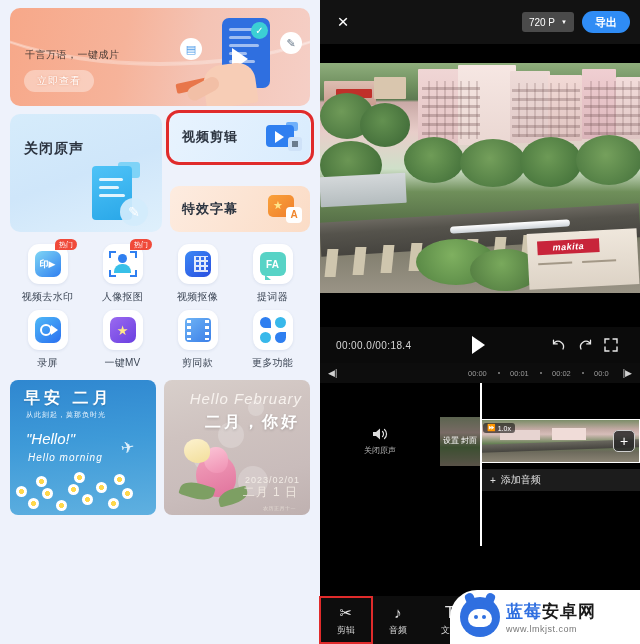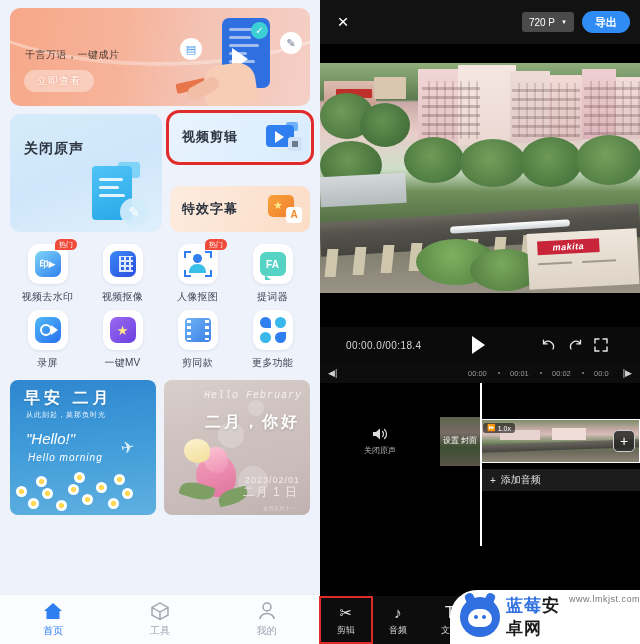--- a/index.html
+++ b/index.html
@@ -139,21 +139,21 @@
   #tpl-1 .h{position:absolute;left:14px;top:8px;color:#fff;font-size:16px;font-weight:bold;letter-spacing:4px;
      text-shadow:0 1px 2px rgba(0,0,0,.18);}
   #tpl-1 .s{position:absolute;left:16px;top:30px;color:#eaf4fd;font-size:7px;letter-spacing:1px;}
   #tpl-1 .e{position:absolute;left:16px;top:50px;color:#fff;font-size:15px;font-style:italic;}
   #tpl-1 .g{position:absolute;left:18px;top:72px;color:#fff;font-size:10px;font-style:italic;letter-spacing:1px;}
   #tpl-1 .bird{position:absolute;right:22px;top:58px;color:#dff0fb;font-size:16px;transform:rotate(-10deg);}
   .daisies{position:absolute;left:0;right:0;bottom:0;height:50px;}
   .daisy{position:absolute;width:11px;height:11px;border-radius:50%;
      background:radial-gradient(circle,#ffd84d 0 30%,#fff 32% 100%);}
   #tpl-2{background:linear-gradient(165deg,#d8cfcb 0%,#cfc3c0 35%,#c9bcbb 70%,#bfb1b0 100%);}
-  #tpl-2 .hf{position:absolute;right:8px;top:10px;color:#f7f2ee;font-size:10px;font-style:italic;letter-spacing:1px;font-family:Liberation Mono, monospace;}
+  #tpl-2 .hf{position:absolute;right:8px;top:10px;color:#f7f2ee;font-size:15px;font-style:italic;letter-spacing:1px;}
   #tpl-2 .h{position:absolute;right:10px;top:32px;color:#fff;font-size:16px;font-weight:bold;letter-spacing:3px;
      text-shadow:0 1px 3px rgba(0,0,0,.2);}
   #tpl-2 .d{position:absolute;right:10px;bottom:30px;color:#f2ece6;font-size:9px;letter-spacing:1px;}
   #tpl-2 .d2{position:absolute;right:12px;bottom:14px;color:#efe7e0;font-size:12px;letter-spacing:1px;}
   #tpl-2 .d3{position:absolute;right:14px;bottom:4px;color:#e3dad3;font-size:5px;letter-spacing:.5px;}
   .bokeh{position:absolute;border-radius:50%;background:rgba(255,255,255,.22);}
   .rose{position:absolute;left:20px;bottom:0;width:70px;height:80px;}
   .rose .petal{position:absolute;border-radius:50% 50% 45% 55%;}
   .leaf{position:absolute;border-radius:60% 10% 60% 10%;background:#7d9f63;}
 
@@ -185,21 +185,21 @@
   .pier{position:absolute;top:176px;width:11px;height:28px;background:#cfc6ae;transform:skewX(-6deg);}
   .train{position:absolute;top:160px;left:130px;width:120px;height:7px;border-radius:4px;
      background:linear-gradient(180deg,#fff,#cdd3d8);transform:rotate(-3.5deg);}
   .makita{position:absolute;right:2px;top:168px;width:110px;height:56px;
      background:linear-gradient(180deg,#efe7dc,#ddd3c6);transform:rotate(-3deg);}
   .makita .sign{position:absolute;left:10px;top:8px;width:62px;height:14px;background:#c8243a;
      color:#fff;font-size:9px;font-style:italic;font-weight:bold;display:flex;align-items:center;
      justify-content:center;letter-spacing:.5px;}
   .makita .ln{position:absolute;height:2px;background:#a39887;}
 
-  #controls{height:36px;display:flex;align-items:center;padding:0 26px;background:#0b0b0b;flex-shrink:0;}
+  #controls{height:36px;display:flex;align-items:center;padding:0 16px;background:#0b0b0b;flex-shrink:0;}
   #time{color:#d6d6d6;font-size:10px;letter-spacing:.4px;}
   #controls .sp{flex:1;}
   .ctl{color:#e8e8e8;width:26px;height:26px;display:flex;align-items:center;justify-content:center;font-size:14px;}
   #play-btn{width:0;height:0;border-left:13px solid #fff;border-top:9px solid transparent;border-bottom:9px solid transparent;}
 
   #ruler{height:20px;background:#0d0d0d;display:flex;align-items:center;padding:0 8px;
      color:#9b9b9b;font-size:7.5px;flex-shrink:0;position:relative;}
   #ruler .tk{position:absolute;}
   #ruler .dot{position:absolute;width:2px;height:2px;border-radius:50%;background:#8a8a8a;}
 
@@ -224,21 +224,21 @@
   .tool{width:52px;display:flex;flex-direction:column;align-items:center;gap:3px;color:#e4e4e4;}
   .tool .tl{font-size:9px;color:#d3d3d3;}
   .tool .ti{font-size:15px;line-height:1;height:18px;display:flex;align-items:center;}
   #tool-cut{outline:2.5px solid #e02b2b;outline-offset:-1px;height:46px;justify-content:center;}
   #watermark{position:absolute;right:0;bottom:0;width:190px;height:54px;
      background:#fff;border-radius:27px 0 0 0;display:flex;align-items:center;gap:6px;padding-left:10px;}
   #wm-logo{width:40px;height:40px;border-radius:50%;background:#2f6fe0;position:relative;flex-shrink:0;}
   #wm-logo .ear{position:absolute;width:9px;height:14px;background:#2f6fe0;border-radius:4px;top:-4px;}
   #wm-logo .face{position:absolute;left:8px;top:12px;width:24px;height:18px;border-radius:12px 12px 10px 10px;background:#fff;}
   #wm-logo .eye{position:absolute;width:4px;height:4px;border-radius:50%;background:#2f6fe0;top:18px;}
-  #wm-text{display:flex;gap:1px;}
+  #wm-text{display:flex;flex-direction:column;gap:1px;}
   #wm-cn{font-size:17px;font-weight:bold;color:#1a1a1a;letter-spacing:1px;}
   #wm-cn .b{color:#2f6fe0;}
   #wm-url{font-size:9px;color:#777;letter-spacing:.5px;}
 </style>
 </head>
 <body>
 
 <div id="left-panel">
   <div id="left-scroll">
 
@@ -305,37 +305,37 @@
     <div class="grid">
       <div class="gitem">
         <div class="gicon">
           <div class="ic-sq ic-wm">印▶</div>
         </div>
         <div class="hot">热门</div>
         <div class="glabel">视频去水印</div>
       </div>
       <div class="gitem">
         <div class="gicon">
-            <div class="ic-sq ic-key"></div>
-          </div>
-        <div class="glabel">视频抠像</div>
-      </div>
-      <div class="gitem">
-        <div class="gicon">
           <div class="ic-por">
             <div class="c" style="left:0;top:0;border-right:none;border-bottom:none;"></div>
             <div class="c" style="right:0;top:0;border-left:none;border-bottom:none;"></div>
             <div class="c" style="left:0;bottom:0;border-right:none;border-top:none;"></div>
             <div class="c" style="right:0;bottom:0;border-left:none;border-top:none;"></div>
             <div class="hd"></div>
               <div class="bd"></div>
           </div>
         </div>
         <div class="hot">热门</div>
         <div class="glabel">人像抠图</div>
+      </div>
+      <div class="gitem">
+        <div class="gicon">
+            <div class="ic-sq ic-key"></div>
+          </div>
+        <div class="glabel">视频抠像</div>
       </div>
       <div class="gitem">
         <div class="gicon">
             <div class="ic-tel">FA</div>
           </div>
         <div class="glabel">提词器</div>
       </div>
 
       <div class="gitem">
         <div class="gicon">
@@ -408,47 +408,20 @@
         </div>
         <div class="hf">Hello February</div>
         <div class="h">二月，你好</div>
         <div class="d">2023/02/01</div>
         <div class="d2">二月 1 日</div>
         <div class="d3">农历正月十一</div>
       </div>
     </div>
   </div>
 
-  <div id="left-nav">
-    <div class="nav-item active">
-      <div class="nav-ic">
-        <svg width="20" height="20" viewBox="0 0 20 20">
-            <path d="M10 2 L19 10 L16.5 10 L16.5 18 L3.5 18 L3.5 10 L1 10 Z" fill="#2f7ff0"></path>
-          </svg>
-      </div>
-      <div class="nav-lbl">首页</div>
-    </div>
-    <div class="nav-item">
-      <div class="nav-ic">
-        <svg width="20" height="20" viewBox="0 0 20 20">
-            <path d="M10 2 L18 6.5 L18 14 L10 18.5 L2 14 L2 6.5 Z M2 6.5 L10 11 L18 6.5 M10 11 L10 18.5" fill="none" stroke="#9aa3ae" stroke-width="1.4"></path>
-          </svg>
-      </div>
-      <div class="nav-lbl">工具</div>
-    </div>
-    <div class="nav-item">
-      <div class="nav-ic">
-        <svg width="20" height="20" viewBox="0 0 20 20">
-            <circle cx="10" cy="6" r="4" fill="none" stroke="#9aa3ae" stroke-width="1.5"></circle>
-            <path d="M3 18 a7 5.5 0 0 1 14 0" fill="none" stroke="#9aa3ae" stroke-width="1.5"></path>
-          </svg>
-      </div>
-      <div class="nav-lbl">我的</div>
-    </div>
-  </div>
 </div>
 
 <div id="right-panel">
 
   <div id="r-top">
     <div id="close-x">×</div>
     <div class="sp"></div>
     <div id="quality">
       <span>720 P</span>
       <span class="cv">▼</span>

